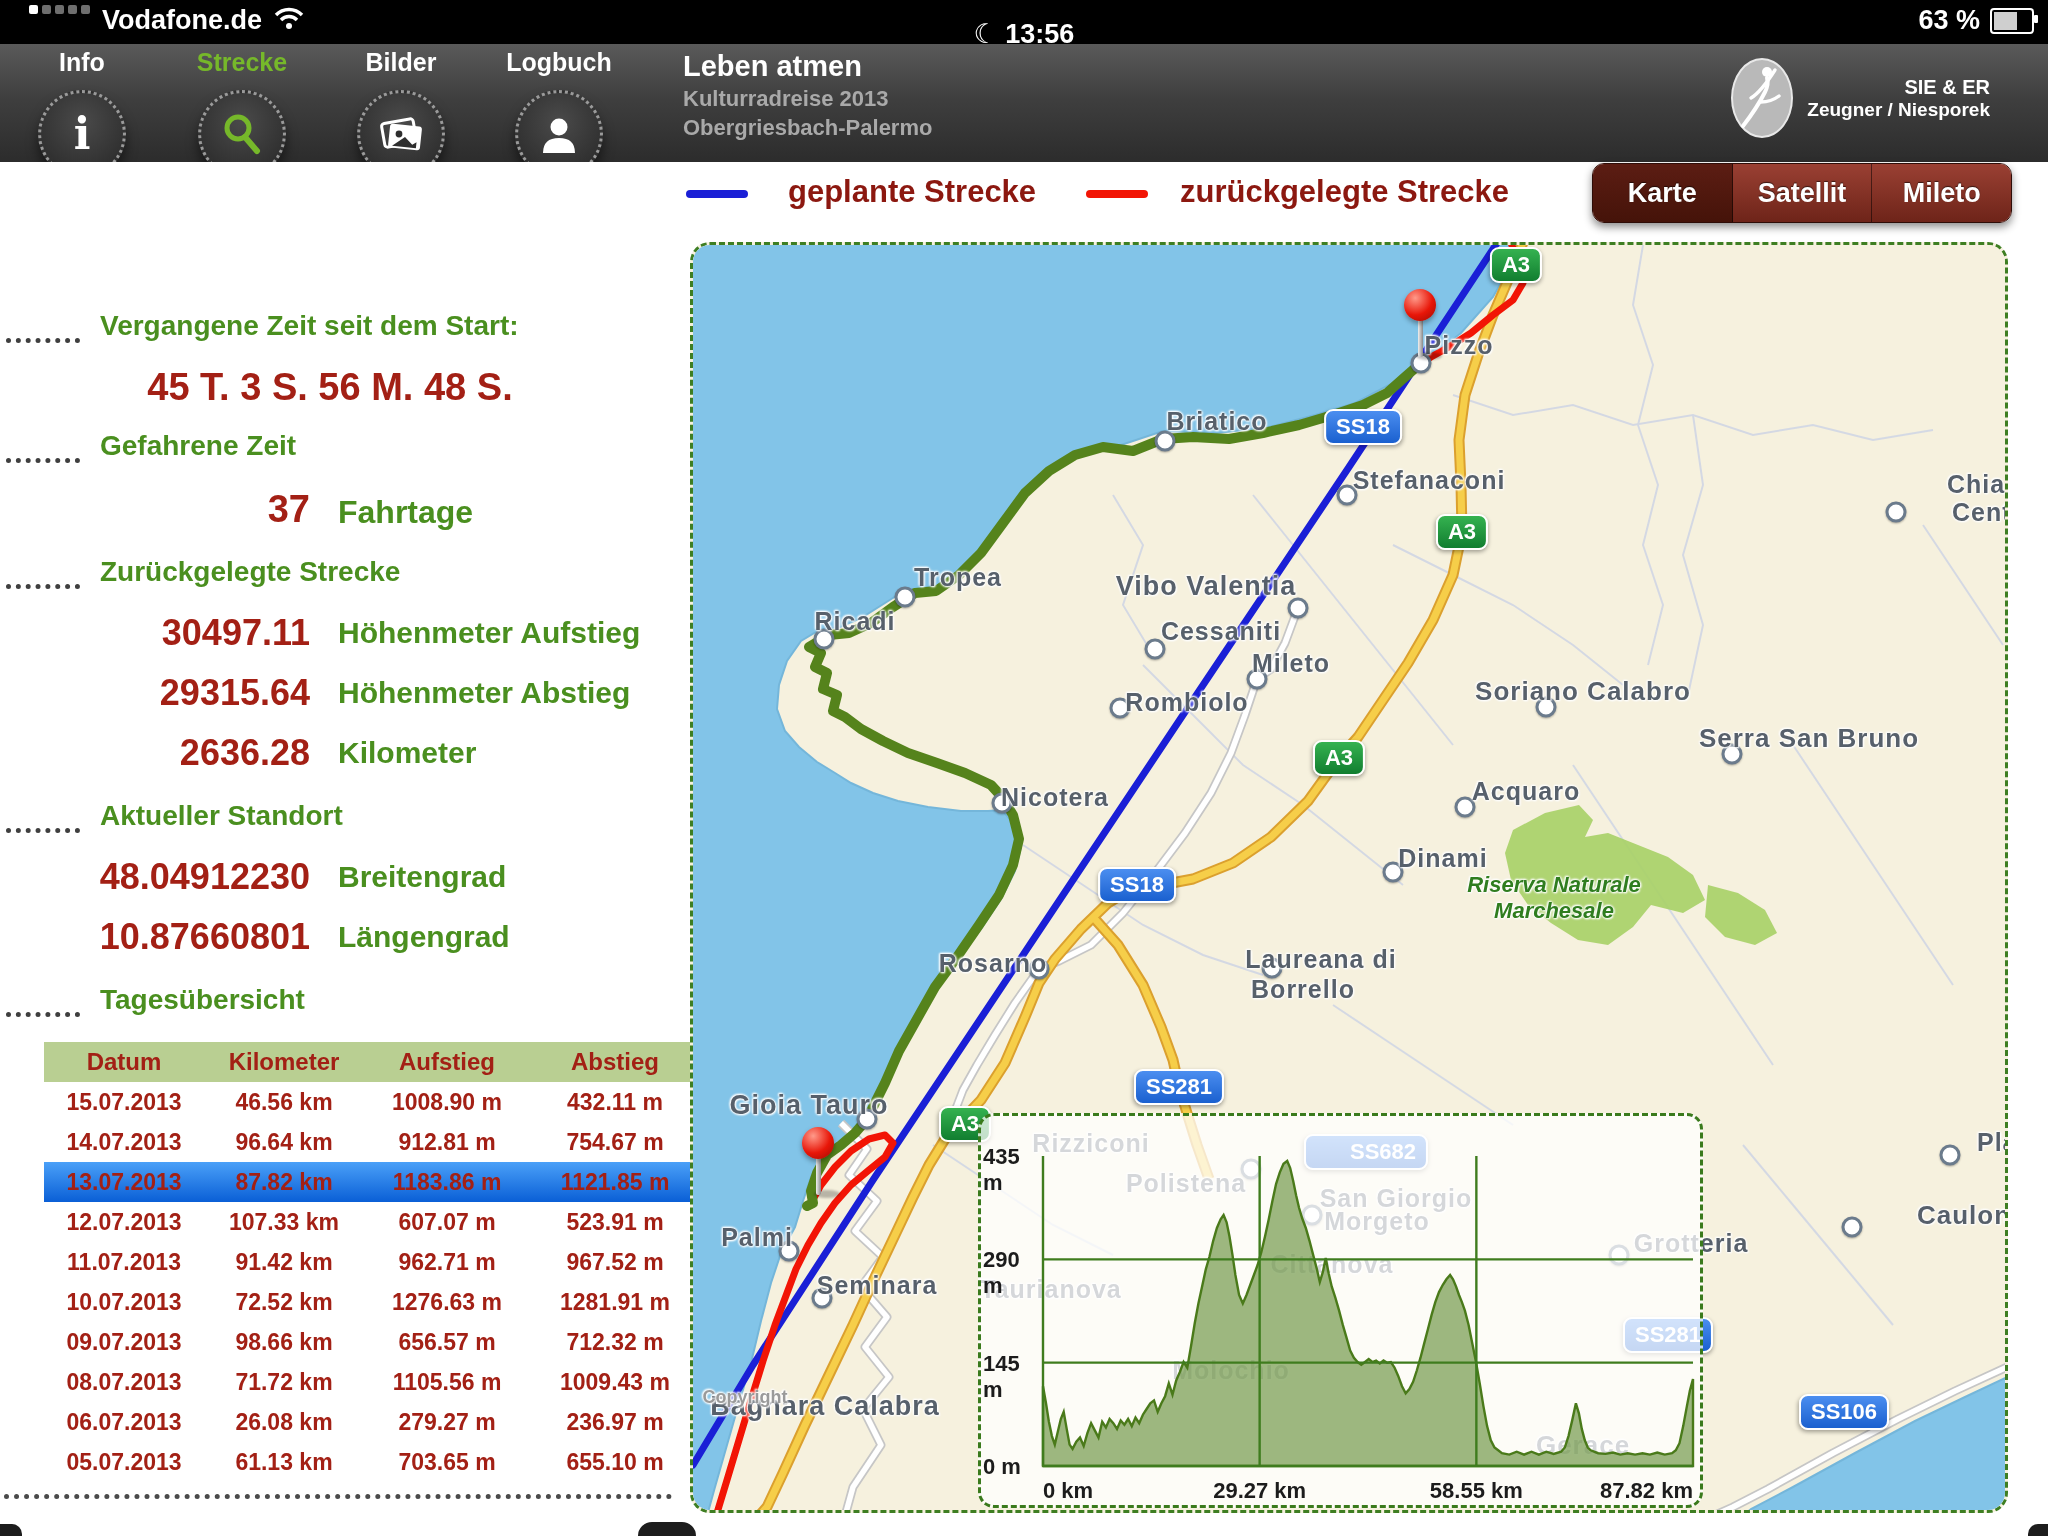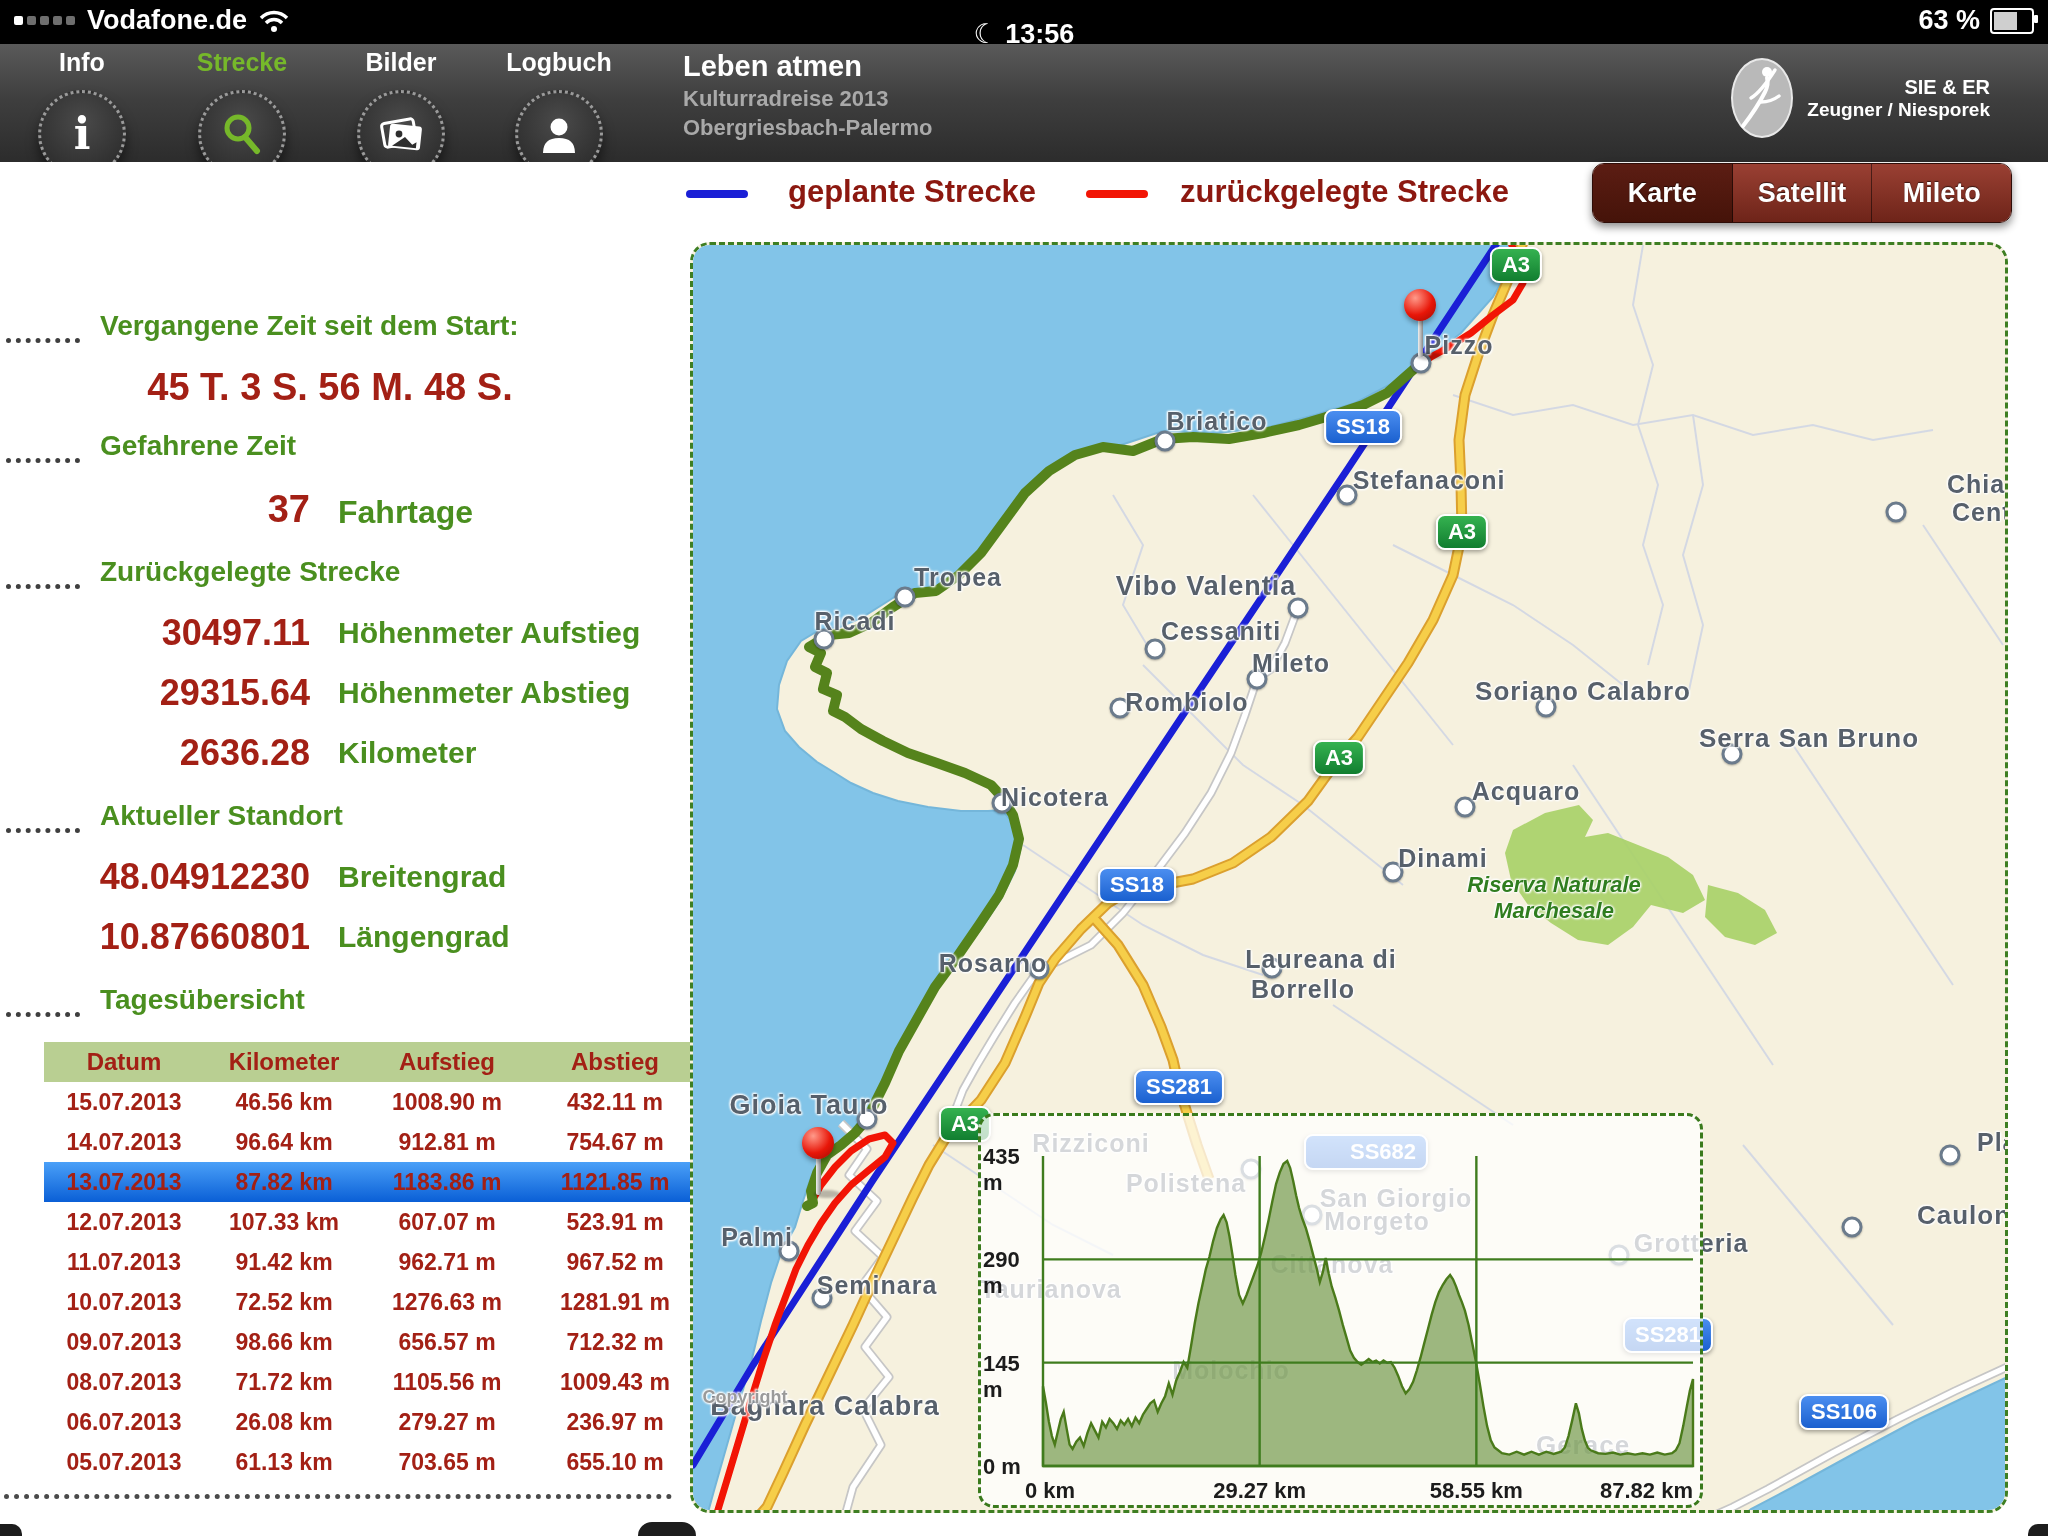--- a/index.html
+++ b/index.html
@@ -2,21 +2,21 @@
 <html><head>
 <meta charset="utf-8">
 <style>
   html,body{margin:0;padding:0;background:#fff;width:2048px;height:1536px;overflow:hidden;
     font-family:"Liberation Sans","DejaVu Sans",sans-serif;-webkit-font-smoothing:antialiased;}
   
   #statusbar{position:absolute;left:0;top:0;width:2048px;height:44px;background:#000;color:#fff;
     font-weight:bold;font-size:27px;}
   #statusbar .sig{display:inline-block;width:9px;height:9px;margin-right:4px;border-radius:2px;background:#6e6e6e;vertical-align:middle;}
   #statusbar .sig.on{background:#fff;}
-  #sb-left{position:absolute;left:14px;top:5px;display:flex;align-items:center;}
+  #sb-left{position:absolute;left:29px;top:5px;display:flex;align-items:flex-start;}
   #sb-center{position:absolute;left:0;right:0;top:5px;text-align:center;margin-top:13px;}
   #sb-right{position:absolute;right:14px;top:5px;display:flex;align-items:center;}
   .batt{display:inline-block;width:40px;height:22px;border:2px solid #fff;border-radius:4px;margin-left:10px;position:relative;}
   .batt i{position:absolute;left:2px;top:2px;bottom:2px;width:58%;background:#cfcfcf;}
   .batt b{position:absolute;right:-6px;top:5px;width:4px;height:8px;background:#fff;border-radius:1px;}
   
   #navbar{position:absolute;left:0;top:44px;width:2048px;height:118px;
     background:linear-gradient(#5a5a5a,#3f3f3f 45%,#2c2c2c);border-bottom:4px solid #141414;}
   .tab{position:absolute;top:0;width:150px;text-align:center;cursor:pointer;}
   .tab .tlabel{color:#fff;font-weight:bold;font-size:25px;margin-top:4px;display:inline-block;}
@@ -427,21 +427,21 @@
         <line x1="278.64199498975177" y1="40" x2="278.64199498975177" y2="350" stroke="#3f7c1e" stroke-width="2.4"></line>
         <line x1="495.35800501024823" y1="40" x2="495.35800501024823" y2="350" stroke="#3f7c1e" stroke-width="2.4"></line>
         <line x1="62" y1="40" x2="62" y2="350" stroke="#3f7c1e" stroke-width="2.4"></line>
         <line x1="62" y1="350" x2="712" y2="350" stroke="#3f7c1e" stroke-width="2.4"></line>
       </svg>
     <div id="elev-ticks">
         <div class="ytick" style="top: 28px;">435 m</div>
         <div class="ytick" style="top: 131.333px;">290 m</div>
         <div class="ytick" style="top: 234.667px;">145 m</div>
         <div class="ytick" style="top: 338px;">0 m</div>
-        <div class="xtick" style="top: 362px; left: 44px;">0 km</div>
+        <div class="xtick" style="top: 362px; left: 62px;">0 km</div>
         <div class="xtick" style="top: 362px; left: 278.642px; transform: translateX(-50%);">29.27 km</div>
         <div class="xtick" style="top: 362px; left: 495.358px; transform: translateX(-50%);">58.55 km</div>
         <div class="xtick" style="top: 362px; right: 7px;">87.82 km</div>
       </div>
   </div>
 
   <div id="map-pins">
       <div class="pin" style="left: 727px; top: 112px;">
         <span class="psh"></span>
         <span class="needle"></span>

